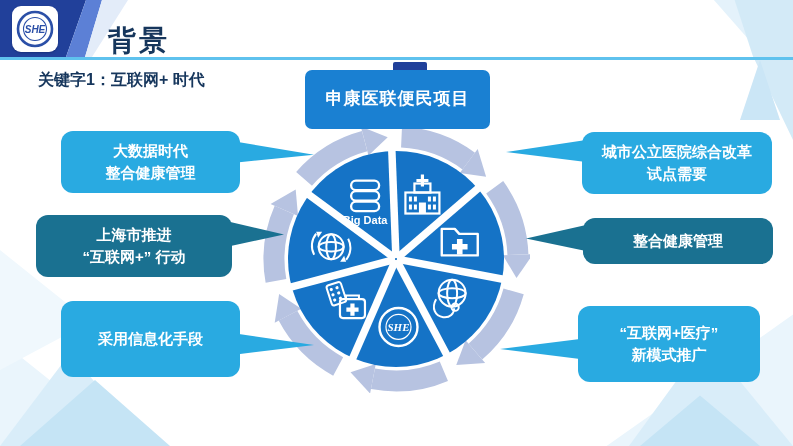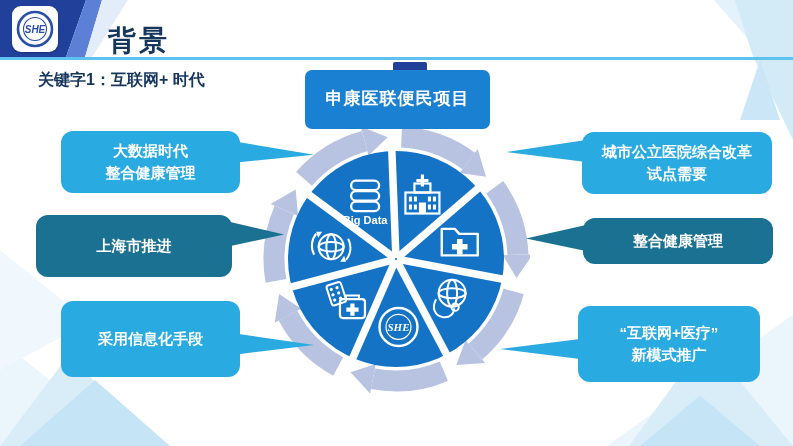--- a/index.html
+++ b/index.html
@@ -96,20 +96,21 @@
 <div class="tail" id="tail-rt"></div>
 <div class="tail" id="tail-rm"></div>
 <div class="tail" id="tail-rb"></div>
 
 <div id="lt" class="bubble light">
   <span>大数据时代</span>
   <span>整合健康管理</span>
 </div>
 <div id="lm" class="bubble dark">
   <span>上海市推进</span>
+  <span>“互联网+” 行动</span>
 </div>
 <div id="lb" class="bubble light">
   <span>采用信息化手段</span>
 </div>
 <div id="rt" class="bubble light">
   <span>城市公立医院综合改革</span>
   <span>试点需要</span>
 </div>
 <div id="rm" class="bubble dark">
   <span>整合健康管理</span>

